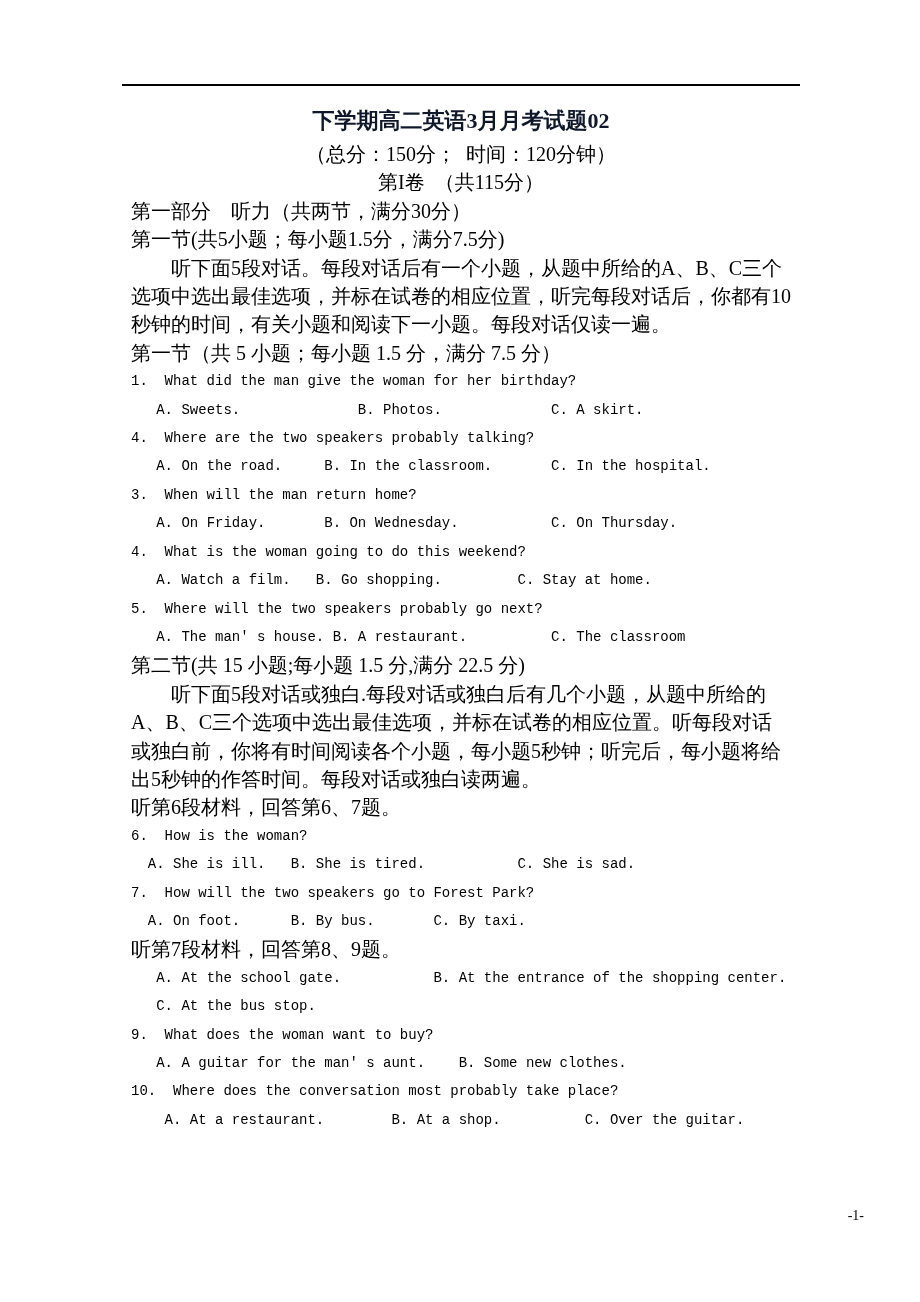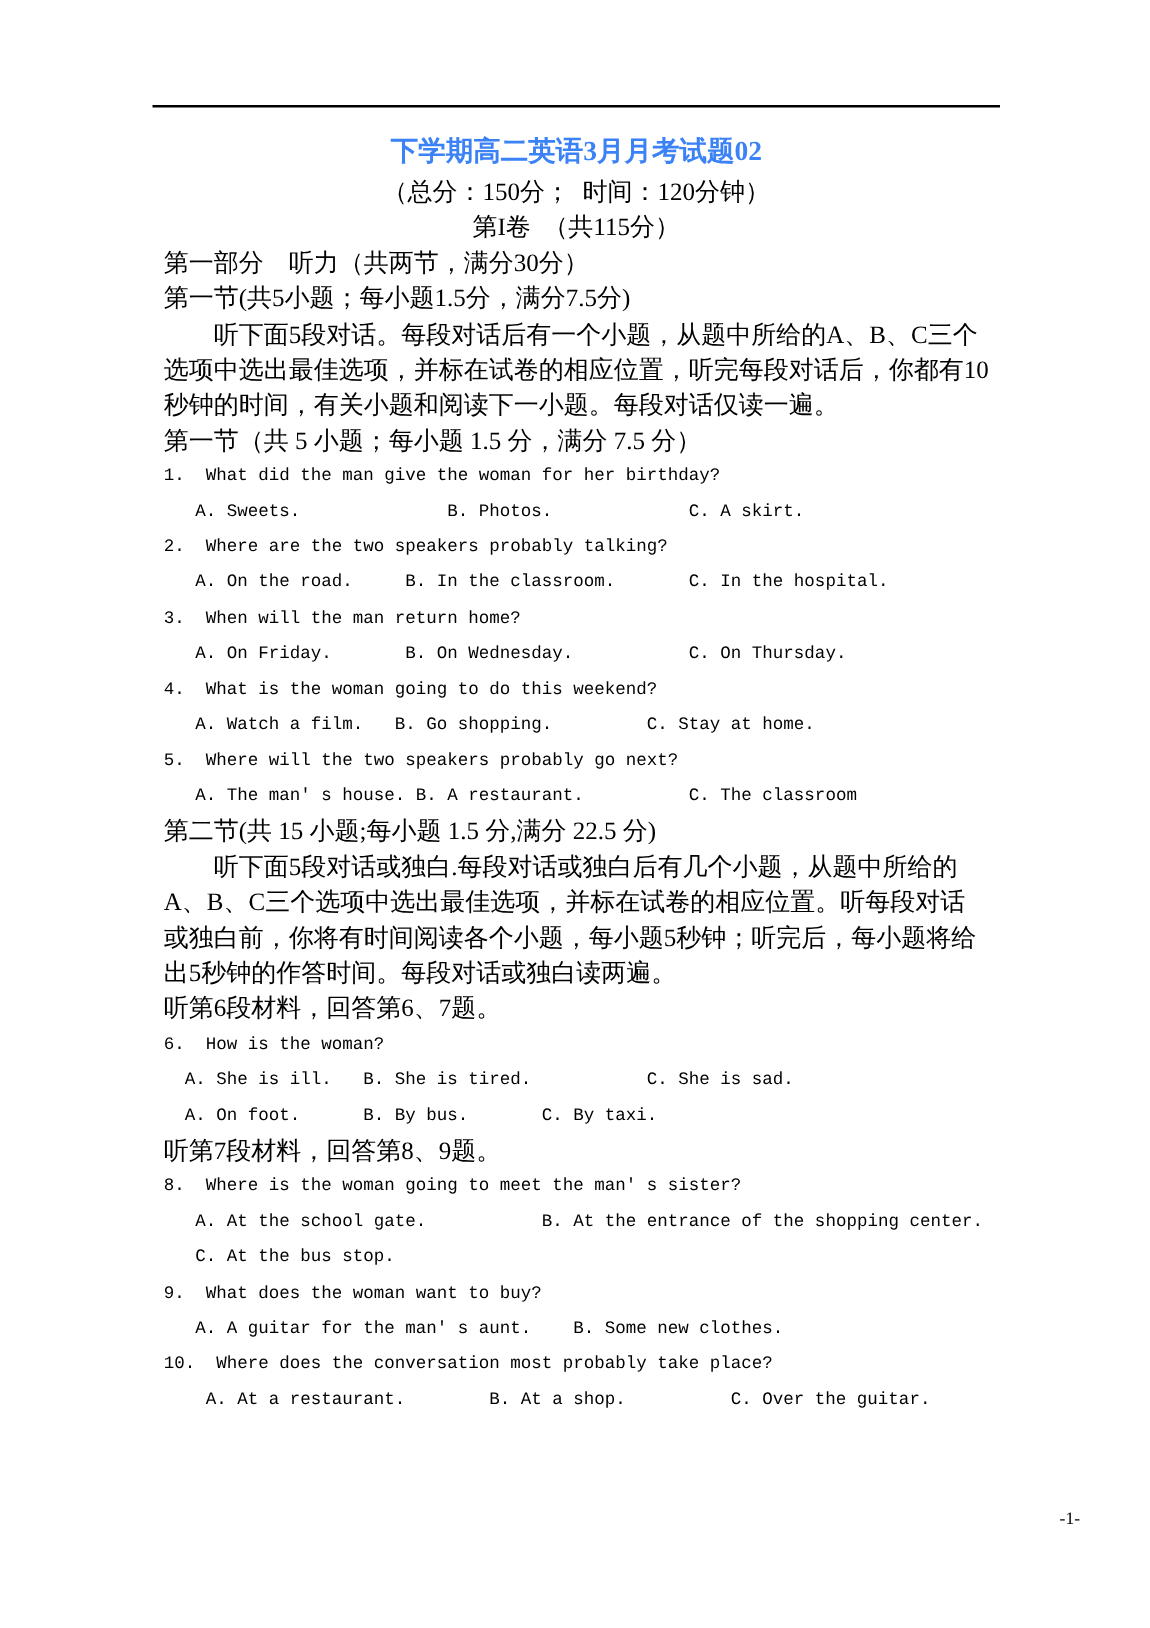--- a/index.html
+++ b/index.html
@@ -53,46 +53,46 @@
     font-size: 14px;
     font-family: "Liberation Serif", "DejaVu Serif", serif;
   }
 </style>
 </head>
 <body>
 
 <div class="page">
   <div class="header-rule"></div>
   <div class="content">
-    <div class="line title" style="color: #3b82f6;">下学期高二英语3月月考试题02</div>
+    <div class="line title" style="color: #0f172a;">下学期高二英语3月月考试题02</div>
     <div id="lines-host">
         <div class="line center">（总分：150分；  时间：120分钟）</div>
         <div class="line center">第I卷  （共115分）</div>
         <div class="line cn">第一部分　听力（共两节，满分30分）</div>
         <div class="line cn">第一节(共5小题；每小题1.5分，满分7.5分)</div>
         <div class="line para">听下面5段对话。每段对话后有一个小题，从题中所给的A、B、C三个选项中选出最佳选项，并标在试卷的相应位置，听完每段对话后，你都有10秒钟的时间，有关小题和阅读下一小题。每段对话仅读一遍。</div>
         <div class="line cn">第一节（共 5 小题；每小题 1.5 分，满分 7.5 分）</div>
         <div class="line q">1.  What did the man give the woman for her birthday?</div>
         <div class="line opt">   A. Sweets.              B. Photos.             C. A skirt.</div>
-        <div class="line q">2.  Where are the two speakers probably talking?</div>
+        <div class="line q">4.  Where are the two speakers probably talking?</div>
         <div class="line opt">   A. On the road.     B. In the classroom.       C. In the hospital.</div>
         <div class="line q">3.  When will the man return home?</div>
         <div class="line opt">   A. On Friday.       B. On Wednesday.           C. On Thursday.</div>
         <div class="line q">4.  What is the woman going to do this weekend?</div>
         <div class="line opt">   A. Watch a film.   B. Go shopping.         C. Stay at home.</div>
         <div class="line q">5.  Where will the two speakers probably go next?</div>
         <div class="line opt">   A. The man' s house. B. A restaurant.          C. The classroom</div>
         <div class="line cn">第二节(共 15 小题;每小题 1.5 分,满分 22.5 分)</div>
         <div class="line para">听下面5段对话或独白.每段对话或独白后有几个小题，从题中所给的A、B、C三个选项中选出最佳选项，并标在试卷的相应位置。听每段对话或独白前，你将有时间阅读各个小题，每小题5秒钟；听完后，每小题将给出5秒钟的作答时间。每段对话或独白读两遍。</div>
         <div class="line cn">听第6段材料，回答第6、7题。</div>
         <div class="line q">6.  How is the woman?</div>
         <div class="line opt">  A. She is ill.   B. She is tired.           C. She is sad.</div>
+        <div class="line q">7.  How will the two speakers go to Forest Park?</div>
         <div class="line opt">  A. On foot.      B. By bus.       C. By taxi.</div>
         <div class="line cn">听第7段材料，回答第8、9题。</div>
-        <div class="line q">8.  Where is the woman going to meet the man' s sister?</div>
         <div class="line opt">   A. At the school gate.           B. At the entrance of the shopping center.</div>
         <div class="line opt">   C. At the bus stop.</div>
         <div class="line q">9.  What does the woman want to buy?</div>
         <div class="line opt">   A. A guitar for the man' s aunt.    B. Some new clothes.</div>
         <div class="line q">10.  Where does the conversation most probably take place?</div>
         <div class="line opt">    A. At a restaurant.        B. At a shop.          C. Over the guitar.</div>
       </div>
   </div>
   <div class="footer">
     <span>-1-</span>

